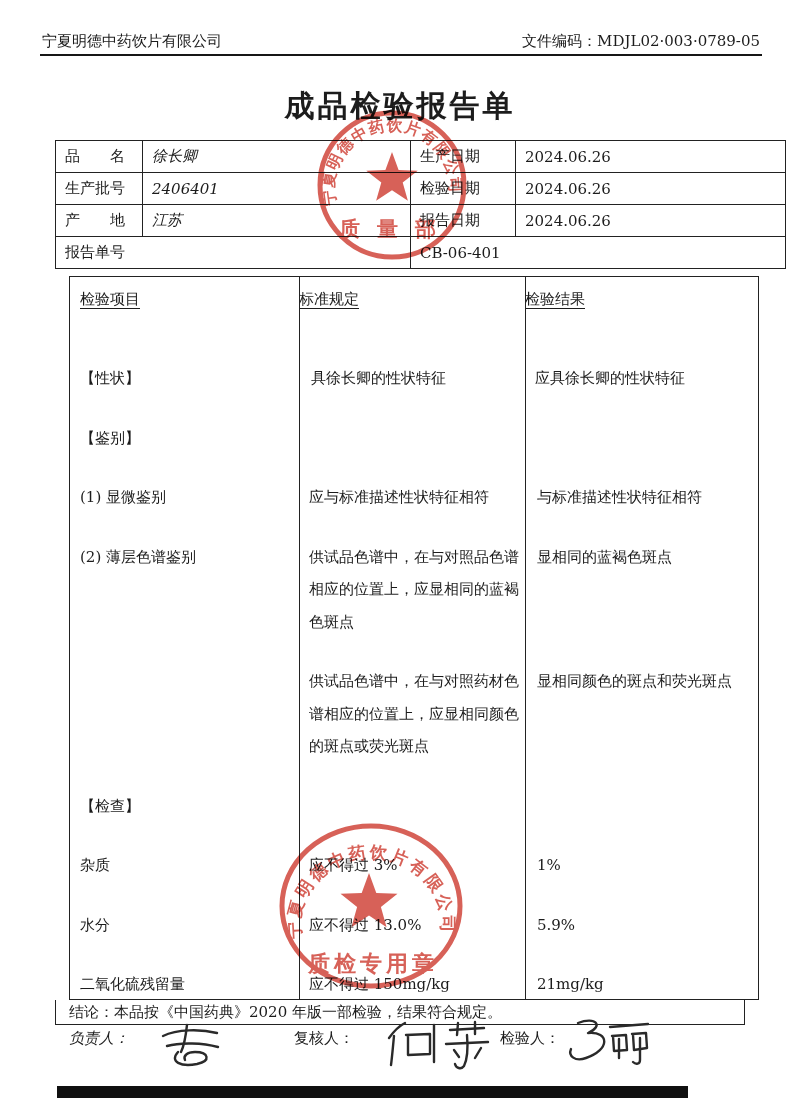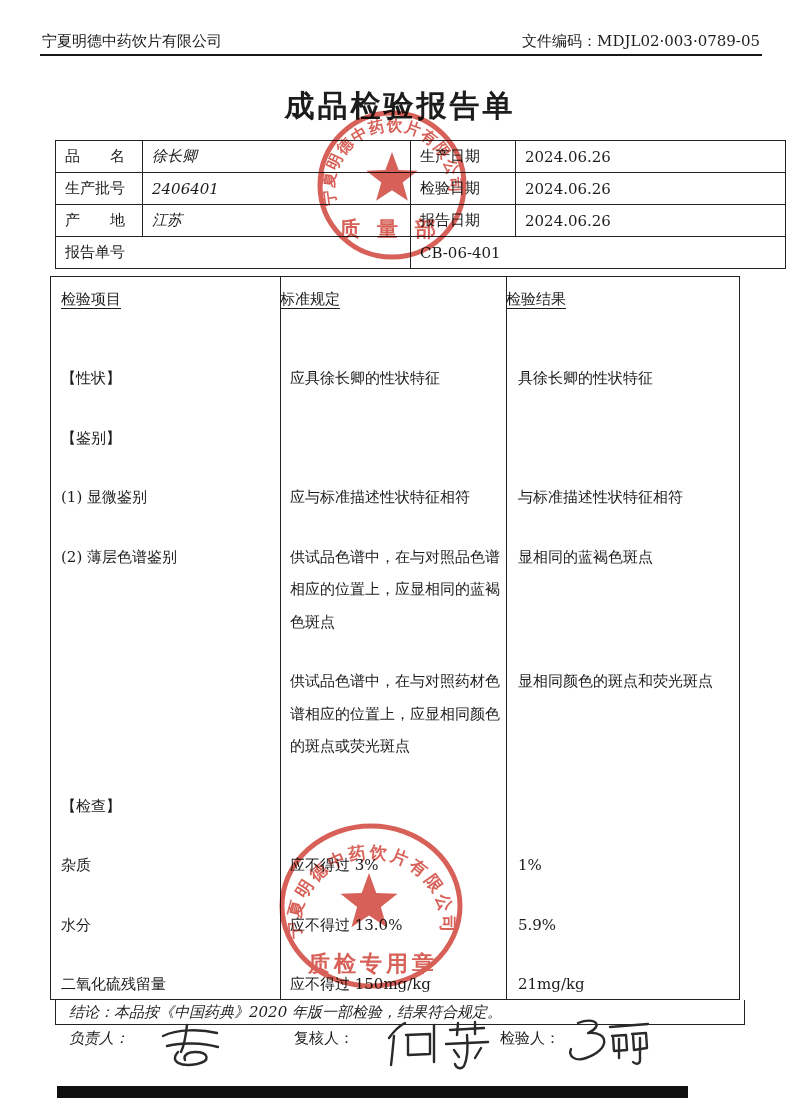--- a/index.html
+++ b/index.html
@@ -15,37 +15,37 @@
   
   .doc-title{position:absolute;top:86px;left:0;width:100%;text-align:center;font-size:30px;font-weight:bold;letter-spacing:3px;}
   
   table.info{position:absolute;top:140px;left:55px;border-collapse:collapse;table-layout:fixed;width:690px;font-size:15px;}
   table.info td{border:1px solid #222;height:31px;padding:0 0 0 9px;vertical-align:middle;overflow:hidden;white-space:nowrap;}
   td.ca{width:77px;padding-left:8px;}
   td.cb{width:258px;font-style:italic;}
   td.cc{width:95px;padding-left:6px;margin-top:21px;}
   td.cd{width:260px;}
   
-  .main-table{position:absolute;top:276px;left:50px;width:690px;height:724px;border:1px solid #222;box-sizing:border-box;font-size:15px;}
+  .main-table{position:absolute;top:276px;left:69px;width:690px;height:724px;border:1px solid #222;box-sizing:border-box;font-size:15px;}
   .vline{position:absolute;top:0;bottom:0;width:1px;background:#222;}
   .vline.v1{left:229px;} .vline.v2{left:455px;}
   .mt-header{display:grid;grid-template-columns:229px 226px 235px;height:45px;align-items:center;}
   .mt-header .h1{padding-left:10px;}
   .mt-header .h2,.mt-header .h3{text-align:left;}
   .mt-header span{text-decoration:underline;text-underline-offset:4px;}
   .mt-body{padding-top:13px;}
   .mt-row{display:grid;grid-template-columns:229px 226px 235px;}
   .mt-row .cell{line-height:32.5px;margin-top:27px;}
   .mt-row .c1{padding-left:10px;}
   .mt-row .c2{padding-left:10px;padding-right:6px;}
   .mt-row .c3{padding-left:12px;padding-right:4px;}
   
   .conclusion{position:absolute;top:1000px;left:55px;width:690px;height:25px;box-sizing:border-box;
     border-left:1px solid #222;border-right:1px solid #222;border-bottom:1px solid #222;
-    font-size:15px;display:flex;align-items:center;padding-left:13px;font-style:italic;}
+    font-size:15px;display:flex;align-items:center;padding-left:13px;}
   
   .sig-row{position:absolute;top:1029px;left:55px;width:690px;height:24px;font-size:15px;}
   .sig-label{position:absolute;top:0;}
   .lab1{left:14px;font-style:italic;} .lab2{left:239px;} .lab3{left:445px;}
   .sig-svg{position:absolute;}
   .sig-svg path{stroke:#2a2a2a;stroke-width:2.4;fill:none;stroke-linecap:round;stroke-linejoin:round;}
   
   .stamp{position:absolute;mix-blend-mode:multiply;opacity:.85;}
   .stamp-top{left:312px;top:105px;}
   .stamp-bottom{left:276px;top:821px;}
@@ -96,22 +96,22 @@
 
   <div class="mt-header">
     <div class="h1"><span>检验项目</span></div>
     <div class="h2"><span>标准规定</span></div>
     <div class="h3"><span>检验结果</span></div>
   </div>
 
   <div class="mt-body">
     <div class="mt-row">
       <div class="cell c1">【性状】</div>
+      <div class="cell c3">具徐长卿的性状特征</div>
       <div class="cell c2">应具徐长卿的性状特征</div>
-      <div class="cell c3">具徐长卿的性状特征</div>
     </div>
     <div class="mt-row">
       <div class="cell c1">【鉴别】</div>
       <div class="cell c2"></div>
       <div class="cell c3"></div>
     </div>
     <div class="mt-row">
       <div class="cell c1">(1) 显微鉴别</div>
       <div class="cell c2">应与标准描述性状特征相符</div>
       <div class="cell c3">与标准描述性状特征相符</div>

